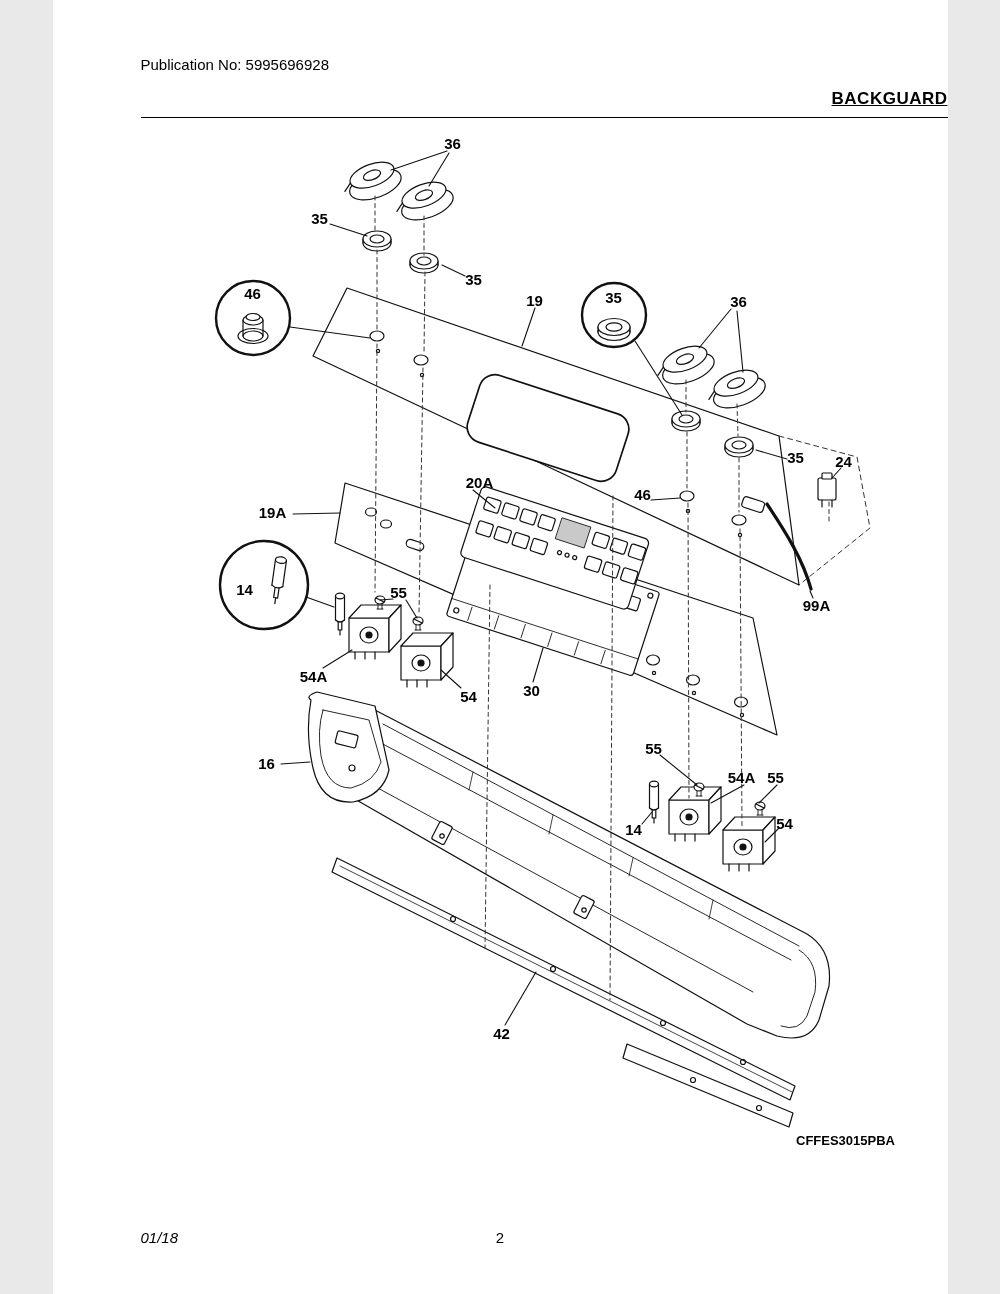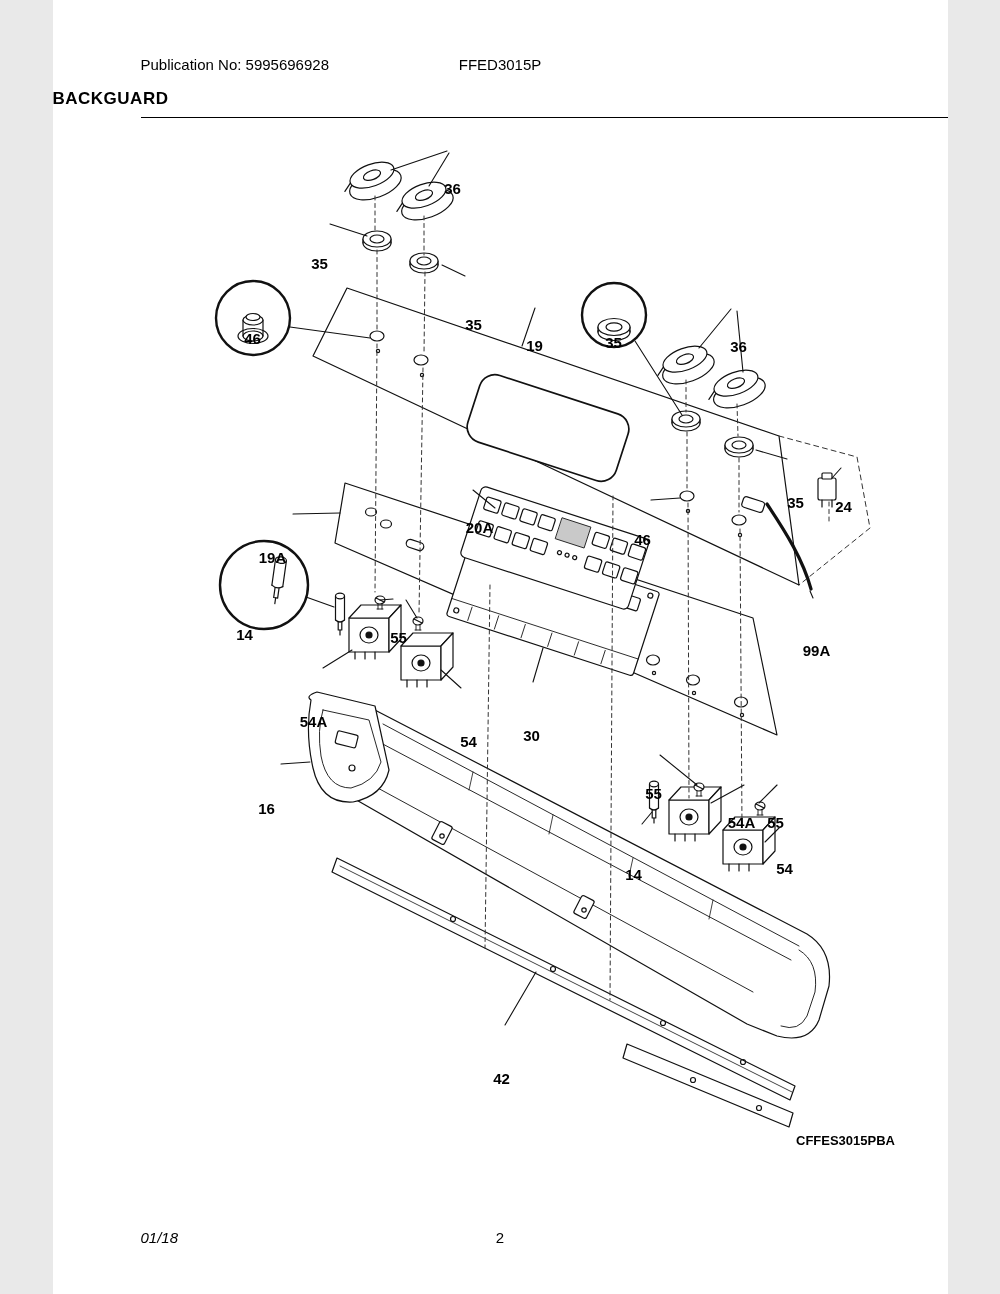--- a/index.html
+++ b/index.html
@@ -4,39 +4,38 @@
 <style>
   * { margin:0; padding:0; box-sizing:border-box; }
   html,body { background:#e9e9e9; }
   body { font-family:"Liberation Sans", sans-serif; color:#000; }
   .page {
     position:relative; width:895px; height:1294px;
     background:#ffffff; margin:0 auto; overflow:hidden;
   }
   .hdr-pub  { position:absolute; left:88px;  top:56px; font-size:15px; }
   .hdr-model{ position:absolute; left:0; top:56px; width:100%; text-align:center; font-size:15px; }
-  .doc-title{ position:absolute; left:0; top:89px; width:100%; text-align:left;
-              font-size:17px; font-weight:bold; letter-spacing:.5px; }
+  .doc-title{ position:absolute; left:0; top:89px; width:100%; text-align:right;
+              font-size:17px; font-weight:bold; letter-spacing:.5px;text-decoration:underline; }
   .title-rule{ position:absolute; left:88px; top:117px; width:824px;
                border-top:1.5px solid #000; }
   .diagram-svg{ position:absolute; left:0; top:0; width:1000px; height:1294px; }
   .callout{ position:absolute; transform:translate(-50%,-50%);
-            font-size:15px; font-weight:bold; white-space:nowrap; line-height:1;margin-top:45px; }
+            font-size:15px; font-weight:bold; white-space:nowrap; line-height:1; }
   .variant{ position:absolute; left:793px; top:1140px; transform:translate(-50%,-50%);
             font-size:13px; font-weight:bold; }
   .ftr-date{ position:absolute; left:88px; top:1229px; font-size:15px;font-style:italic; }
   .ftr-page{ position:absolute; left:0; top:1229px; width:100%; text-align:center; font-size:15px; }
 </style>
 </head>
 <body>
 
 <div class="page">
 
   <div class="hdr-pub">Publication No: 5995696928</div>
-  <div class="hdr-model">FFED3015P</div>
   <div class="doc-title">BACKGUARD</div>
   <div class="title-rule"></div>
 
   <svg class="diagram-svg" viewBox="0 0 1000 1294" xmlns="http://www.w3.org/2000/svg">
     <g fill="none" stroke="#111" stroke-width="1.2" stroke-linejoin="round" stroke-linecap="round">
 
       <g stroke-dasharray="5 4" stroke-width="1" stroke="#333">
         <path d="M726,436 L804,457 L817,528 L746,585"></path>
       </g>
 

